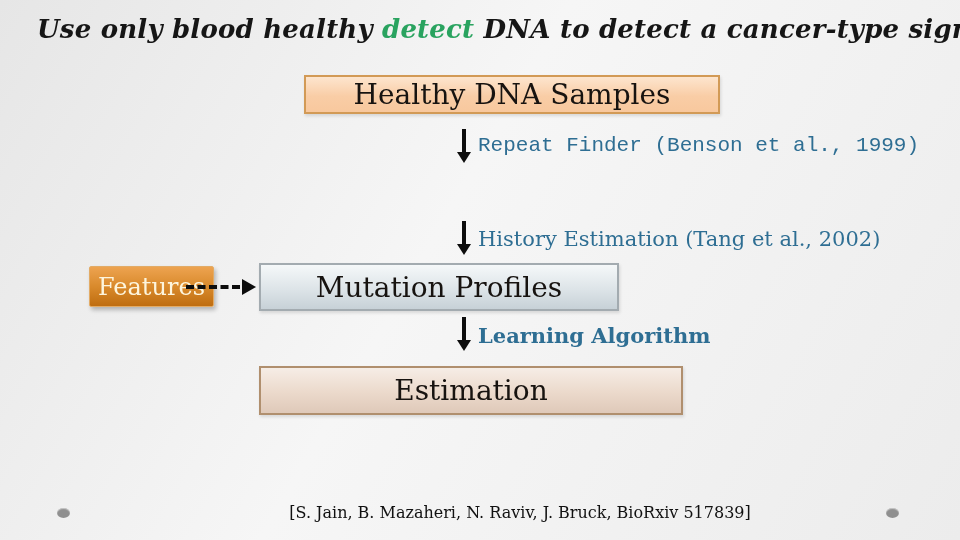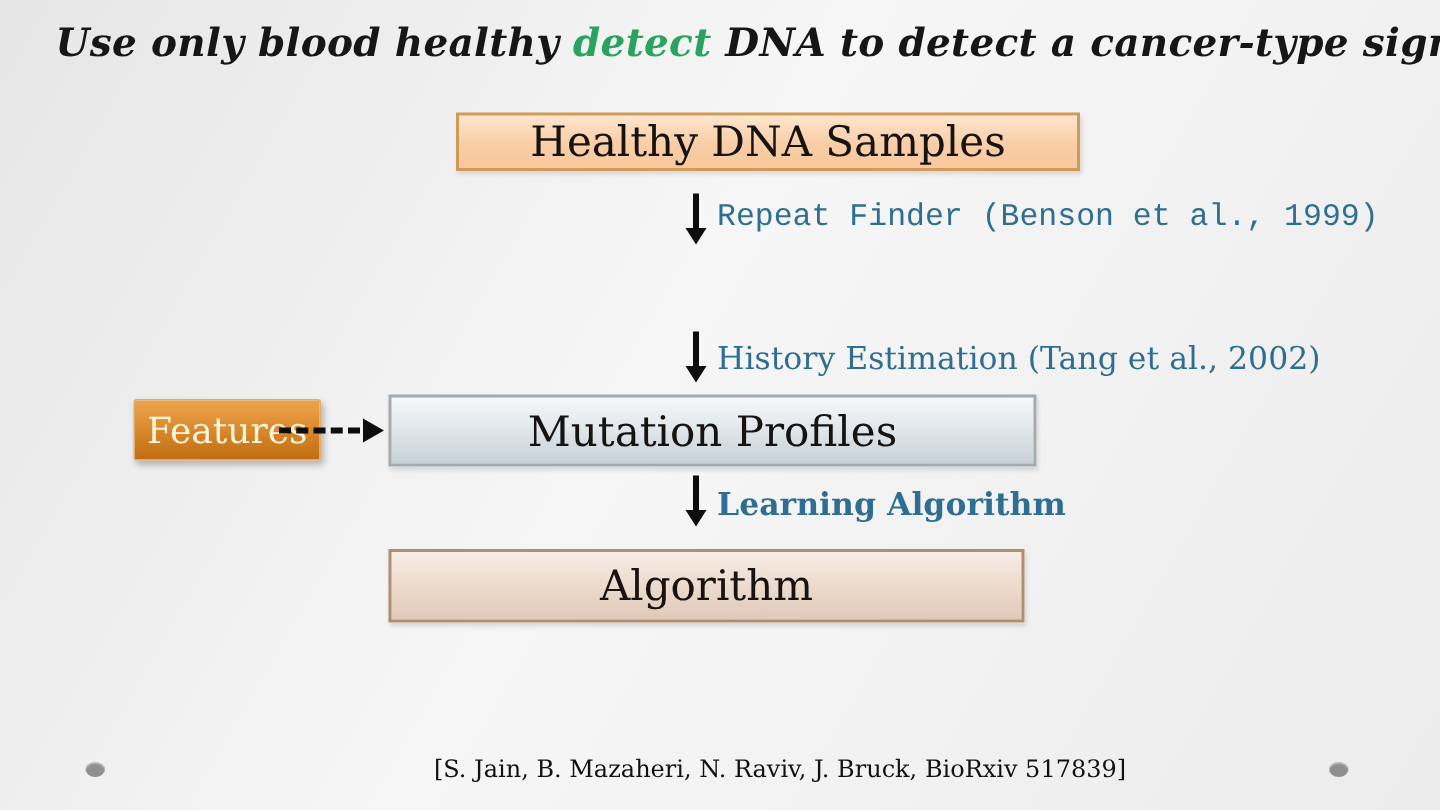--- a/index.html
+++ b/index.html
@@ -43,21 +43,21 @@
     background: linear-gradient(180deg, #fde5ce 0%, #f9cda6 55%, #f8c89e 100%);
     border: 2px solid #d29a56;
     margin-left: 44px;
   }
   .box-tandem {
     left: 260px; top: 172px; width: 424px; height: 39px;
     background: linear-gradient(180deg, #f1f7e6 0%, #e0edcc 55%, #d7e8bf 100%);
     border: 2px solid #6d9943;
   }
   .box-mutation {
-    left: 259px; top: 263px; width: 432px; height: 48px;
+    left: 259px; top: 263px; width: 360px; height: 48px;
     background: linear-gradient(180deg, #f5f8f9 0%, #dde4e8 55%, #c7d1d7 100%);
     border: 2px solid #a3abb0;
   }
   .box-classifier {
     left: 259px; top: 366px; width: 424px; height: 49px;
     background: linear-gradient(180deg, #f6ede6 0%, #ebd9cb 55%, #dfc9b9 100%);
     border: 2px solid #b08f6e;
   }
   .box-features {
     left: 57px; top: 266px; width: 125px; height: 41px;
@@ -165,21 +165,21 @@
     <span>Mutation Profiles</span>
   </div>
 
   <div class="varrow va-3">
     <div class="stem"></div>
     <div class="head"></div>
   </div>
   <div class="step-label lbl-3">Learning Algorithm</div>
 
   <div class="flow-box box-classifier">
-    <span>Algorithm</span>
+    <span>Estimation</span>
   </div>
 
   <div class="footer-citation">[S. Jain, B. Mazaheri, N. Raviv, J. Bruck, BioRxiv 517839]</div>
 
   <div class="bullet bullet-left"></div>
   <div class="bullet bullet-right"></div>
 
 </div>
 
 </body></html>

